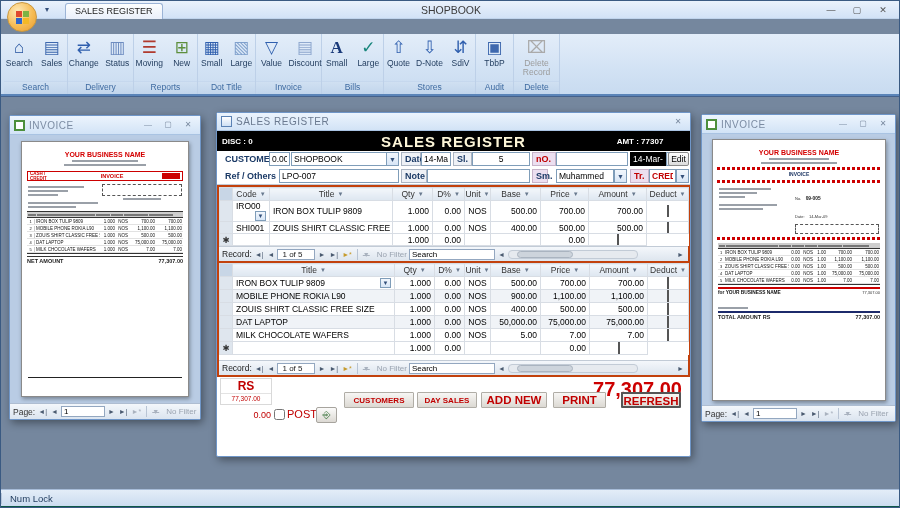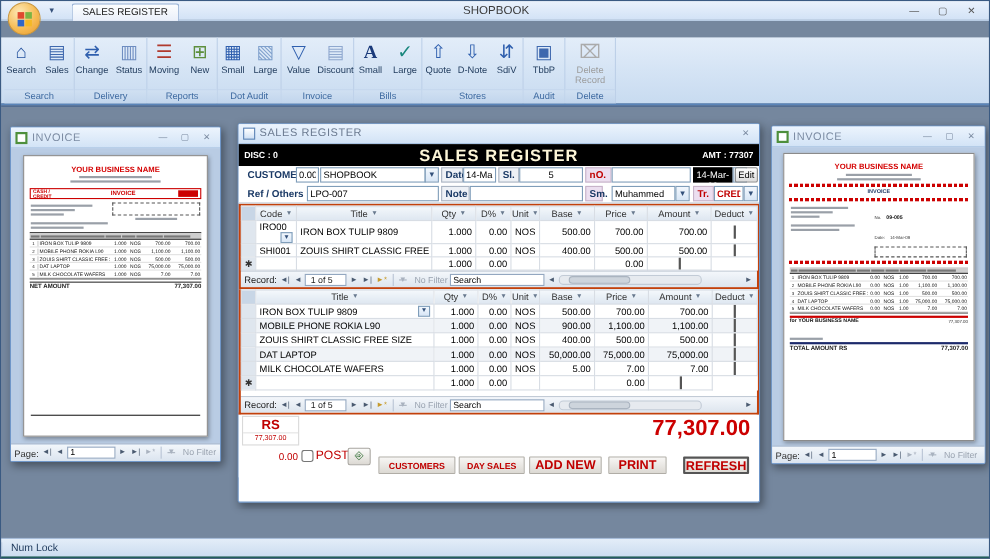--- a/index.html
+++ b/index.html
@@ -100,21 +100,21 @@
   .navg { font-size:7px; color:#4a5a70; padding:0 1px; }
   .navg.dis { color:#a9b2bf; }
   .pginp { width:44px; height:11px; font-size:8px; border:1px solid #93a7c0; padding:0 2px;
     font-family:"Liberation Sans",sans-serif; }
   .nofilter { color:#9aa3b0; font-size:8px; margin-left:4px; }
   .fdiv { width:1px; height:11px; background:#b8c4d4; margin:0 2px; }
 
   
   .blackbar { height:20px; background:#000; display:flex; align-items:center; padding:0 5px; }
   .blackbar .side { font-size:8px; font-weight:bold; color:#fff; width:90px; }
-  .blackbar .side.r { text-align:right; }
+  .blackbar .side.r { text-align:center; }
   .blackbar .mid { flex:1; text-align:center; font-size:15px; font-weight:bold; color:#fdf6d8;
     letter-spacing:1px; }
   .formarea { position:relative; height:34px; background:#fff; border-bottom:1px solid #c3cbd6; }
   .flabel { position:absolute; font-size:9px; font-weight:bold; color:#1b3a66; top:3px; }
   .fld { position:absolute; height:14px; border:1px solid #7f9db9; background:#fff; font-size:8.5px;
     padding:1px 2px; color:#000; }
   .fld.c { text-align:center; } .fld.r { text-align:right; }
   .cmbbtn { position:absolute; height:14px; width:13px; background:linear-gradient(#f2f7fd,#d8e6f6);
     border:1px solid #7f9db9; font-size:7px; text-align:center; line-height:13px; color:#33507a; }
   .boxlbl { position:absolute; height:14px; border:1px solid #aab4c2; background:#eef1f6;
@@ -166,21 +166,21 @@
   .rsbox .rsv { font-size:6.5px; color:#c00000; padding-top:1px; }
   .advfld { position:absolute; left:10px; top:33px; width:44px; font-size:9px; color:#c00000;
     text-align:right; }
   .bigtotal { position:absolute; right:8px; top:1px; font-size:20px; font-weight:bold; color:#cc0000; }
   .postwrap { position:absolute; left:57px; top:31px; display:flex; align-items:center; gap:2px; }
   .postwrap input { width:11px; height:11px; }
   .postlbl { font-size:11px; color:#c00000; }
   .exitbtn { position:absolute; left:99px; top:30px; width:21px; height:16px;
     background:linear-gradient(#fbfbfa,#dcd9d3); border:1px solid #a7a49e; text-align:center;
     font-size:10px; line-height:14px; color:#2c6b2f; border-radius:2px; }
-  .fbtn { position:absolute; top:38px; height:16px; background:linear-gradient(#f7f6f4,#dcd9d3);
+  .fbtn { position:absolute; top:15px; height:16px; background:linear-gradient(#f7f6f4,#dcd9d3);
     border:1px solid #b0ada6; color:#c00000; font-weight:bold; text-align:center;
     font-family:"Liberation Sans",sans-serif; border-radius:1px; }
   .fbtn.sm { font-size:8px; padding-top:3px; }
   .fbtn.lg { font-size:11.5px; padding-top:1px; }
   .fbtn.focus { border:2px solid #555; }
 
   
   .statusbar { position:absolute; left:0; top:488px; width:900px; height:17px;
     background:linear-gradient(#e3edf8,#cbdcf0); border-top:1px solid #a7bcd8;
     display:flex; align-items:center; font-size:9.5px; color:#1e395b; }
@@ -255,21 +255,21 @@
         <div class="rbtns">
           <div class="rbtn">
             <span class="ric" style="color: rgb(47, 95, 174);">▦</span>
             <span class="rlb">Small</span>
           </div>
           <div class="rbtn">
             <span class="ric" style="color: rgb(127, 160, 204);">▧</span>
             <span class="rlb">Large</span>
           </div>
         </div>
-        <div class="gname">Dot Audit</div>
+        <div class="gname">Dot Title</div>
       </div>
       <div class="rgroup" style="width: 66px;">
         <div class="rbtns">
           <div class="rbtn">
             <span class="ric" style="color: rgb(47, 95, 174);">▽</span>
             <span class="rlb">Value</span>
           </div>
           <div class="rbtn">
             <span class="ric" style="color: rgb(143, 168, 207);">▤</span>
             <span class="rlb">Discount</span>

